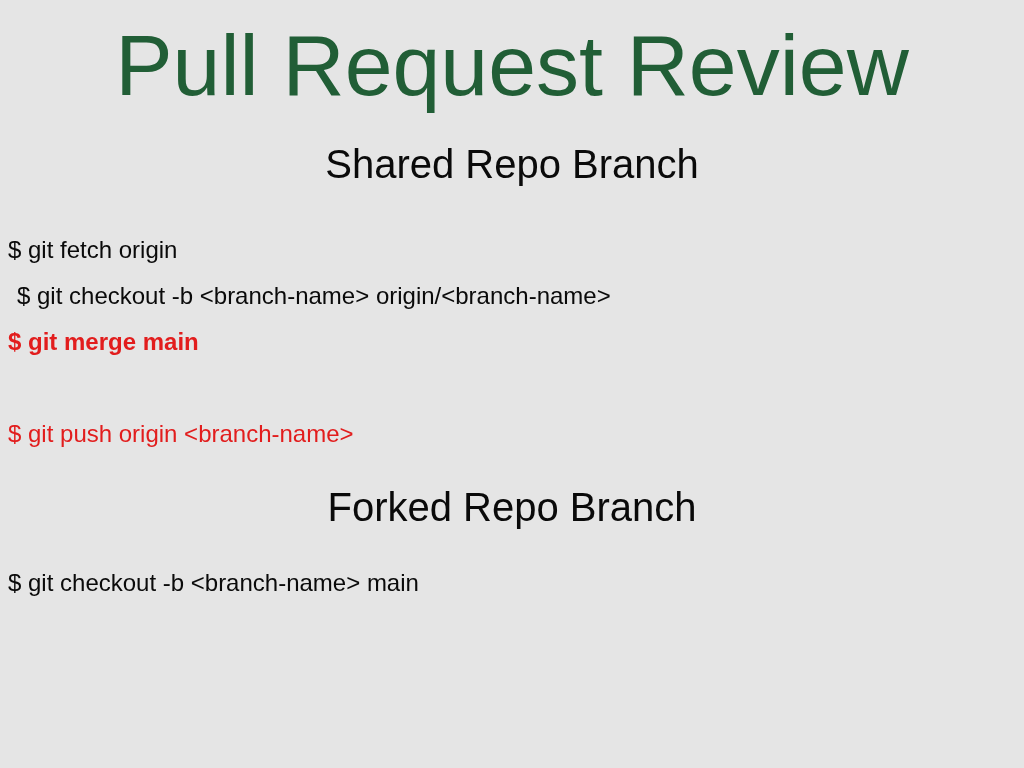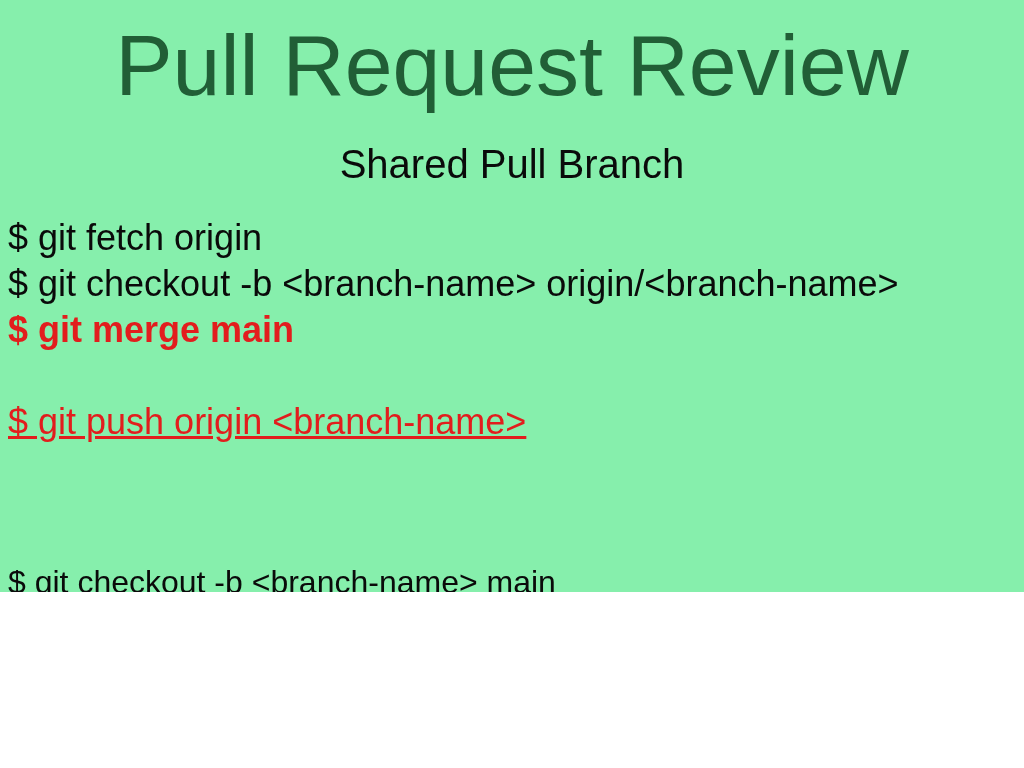--- a/index.html
+++ b/index.html
@@ -3,22 +3,22 @@
 <meta charset="utf-8">
 <style>
   html, body {
     margin: 0;
     padding: 0;
     background: #ffffff;
   }
   .slide {
     position: relative;
     width: 1024px;
-    height: 592px;
-    background: #86efac;
+    height: 768px;
+    background: #e5e5e5;
     overflow: hidden;
     font-family: "Liberation Sans", "DejaVu Sans", sans-serif;
   }
   .title {
     position: absolute;
     top: 16px;
     left: 0;
     right: 0;
     margin: 0;
     text-align: center;
@@ -41,56 +41,57 @@
     white-space: nowrap;
   }
   .heading-shared { top: 140px; }
   .heading-forked { top: 483px; }
   .code-block {
     position: absolute;
     left: 8px;
     right: 0;
   }
   .block-shared {
-    top: 215px;
-    font-size: 36px;
+    top: 227px;
+    font-size: 24px;
   }
   .block-shared .code-line {
     height: 46px;
     line-height: 46px;
   }
   .block-forked {
     top: 564px;
-    font-size: 32px;
+    font-size: 24px;
   }
   .block-forked .code-line {
     height: 37px;
     line-height: 37px;
   }
   .code-line {
     white-space: nowrap;
     color: #0a0a0a;
   }
 </style>
 </head>
 <body>
 
 <div class="slide">
 
   <h1 class="title" style="color: rgb(33, 94, 54);">Pull Request Review</h1>
 
-  <h2 class="heading heading-shared">Shared Pull Branch</h2>
+  <h2 class="heading heading-shared">Shared Repo Branch</h2>
 
   <div class="code-block block-shared">
     <div class="code-line" style="color: rgb(10, 10, 10);">$ git fetch origin</div>
-    <div class="code-line" style="color: rgb(10, 10, 10);">$ git checkout -b &lt;branch-name&gt; origin/&lt;branch-name&gt;</div>
+    <div class="code-line" style="color: rgb(10, 10, 10); margin-left: 9px;">$ git checkout -b &lt;branch-name&gt; origin/&lt;branch-name&gt;</div>
     <div class="code-line" style="color: rgb(226, 29, 29); font-weight: bold;">$ git merge main</div>
     <div class="code-line" style="color: rgb(10, 10, 10);"></div>
-    <div class="code-line" style="color: rgb(226, 29, 29); text-decoration: underline;">$ git push origin &lt;branch-name&gt;</div>
+    <div class="code-line" style="color: rgb(226, 29, 29);">$ git push origin &lt;branch-name&gt;</div>
   </div>
 
+  <h2 class="heading heading-forked">Forked Repo Branch</h2>
 
   <div class="code-block block-forked">
     <div class="code-line" style="color: rgb(10, 10, 10);">$ git checkout -b &lt;branch-name&gt; main</div>
     <div class="code-line" style="color: rgb(10, 10, 10);"></div>
   </div>
 
 </div>
 
 </body></html>

